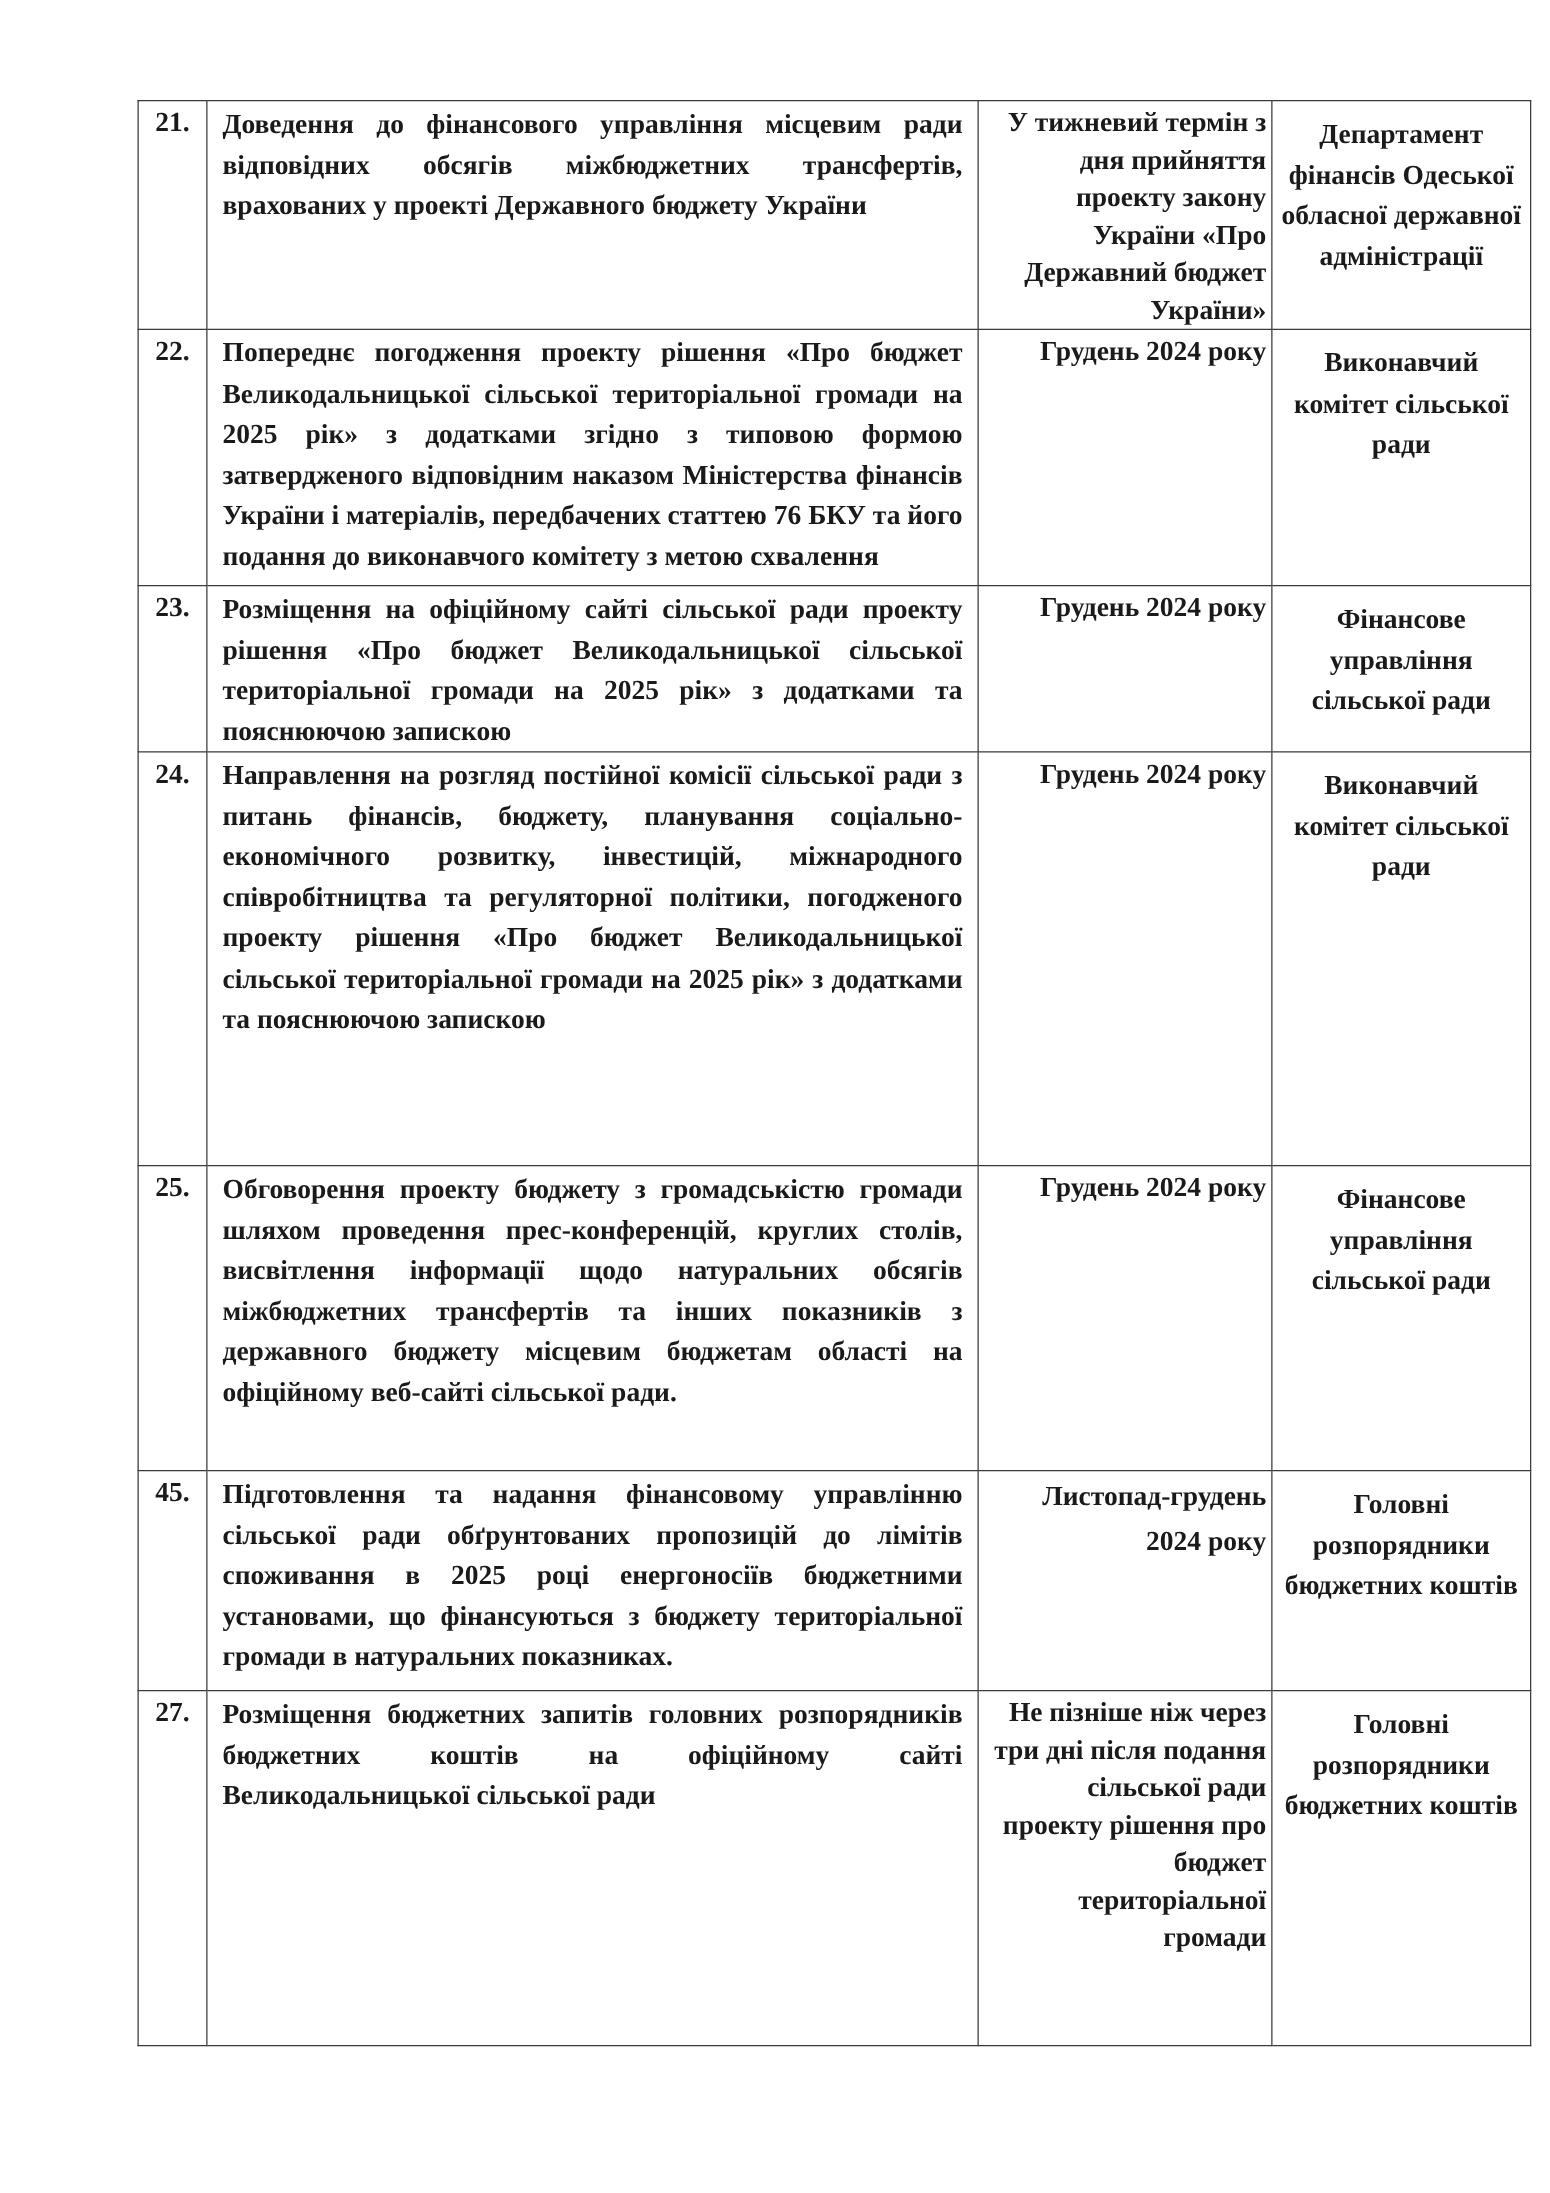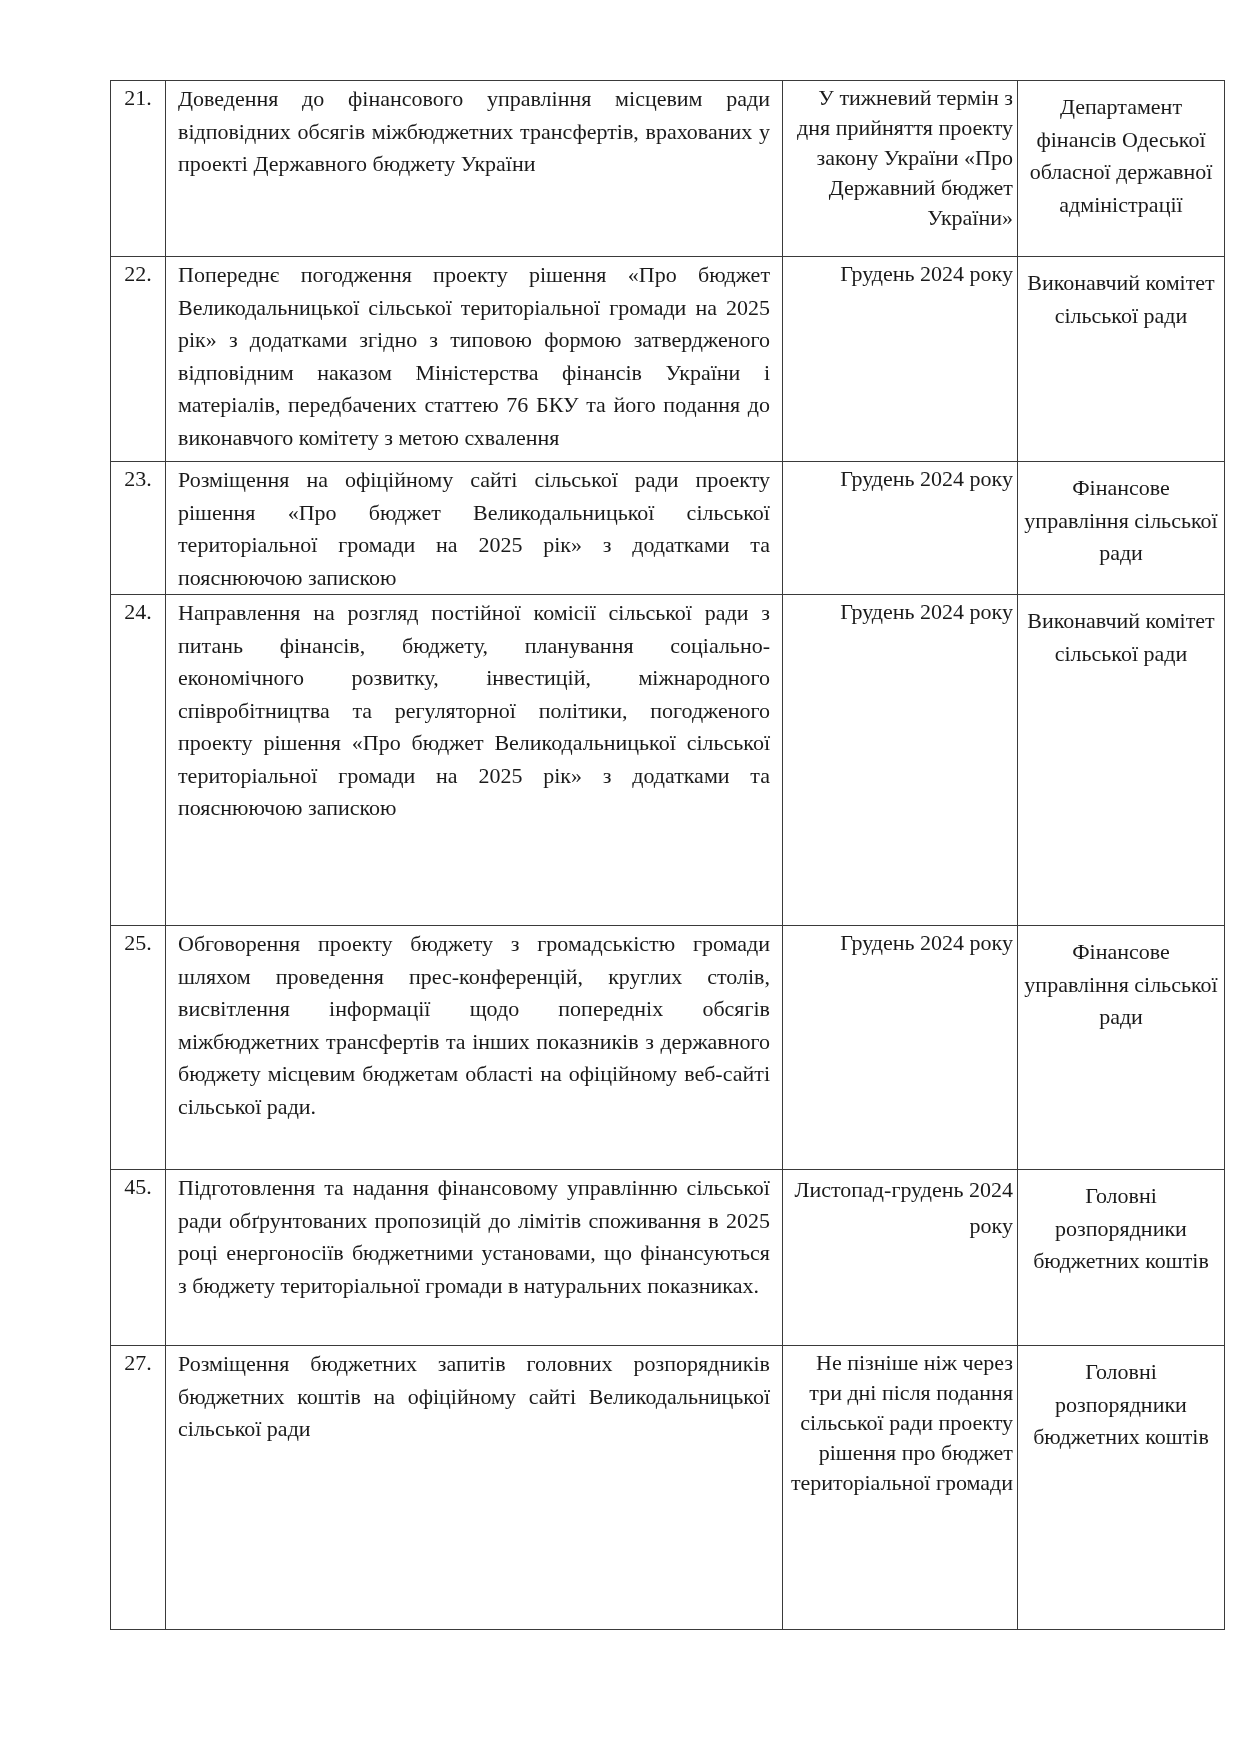--- a/index.html
+++ b/index.html
@@ -1,21 +1,21 @@
 <!DOCTYPE html>
 <html><head>
 <meta charset="utf-8">
 <style>
   html, body { margin: 0; padding: 0; background: #ffffff; }
   body {
     width: 1240px; height: 1754px; position: relative; overflow: hidden;
     font-family: "Liberation Serif", "DejaVu Serif", serif;
     color: #1a1a1a;
   }
-  .page { position: absolute; left: 0; top: 0; width: 1240px; height: 1754px; }
+  .page { position: absolute; left: 0; top: 0; width: 1240px; height: 1754px; font-weight: bold; }
   table.plan {
     position: absolute; left: 110px; top: 80px;
     width: 1074px;
     border-collapse: collapse;
     table-layout: fixed;
     font-size: 22px;
     line-height: 32.5px;
   }
   table.plan td {
     border: 1.5px solid #3a3a3a;
@@ -53,21 +53,21 @@
         <td class="resp">Фінансове управління сільської ради</td>
       </tr>
       <tr style="height:331px">
         <td class="num">24.</td>
         <td class="desc">Направлення на розгляд постійної комісії сільської ради з питань фінансів, бюджету, планування соціально-економічного розвитку, інвестицій, міжнародного співробітництва та регуляторної політики, погодженого проекту рішення «Про бюджет Великодальницької сільської територіальної громади на 2025 рік» з додатками та пояснюючою запискою</td>
         <td class="term">Грудень 2024 року</td>
         <td class="resp">Виконавчий комітет сільської ради</td>
       </tr>
       <tr style="height:244px">
         <td class="num">25.</td>
-        <td class="desc">Обговорення проекту бюджету з громадськістю громади шляхом проведення прес-конференцій, круглих столів, висвітлення інформації щодо попередніх обсягів міжбюджетних трансфертів та інших показників з державного бюджету місцевим бюджетам області на офіційному веб-сайті сільської ради.</td>
+        <td class="desc">Обговорення проекту бюджету з громадськістю громади шляхом проведення прес-конференцій, круглих столів, висвітлення інформації щодо натуральних обсягів міжбюджетних трансфертів та інших показників з державного бюджету місцевим бюджетам області на офіційному веб-сайті сільської ради.</td>
         <td class="term">Грудень 2024 року</td>
         <td class="resp">Фінансове управління сільської ради</td>
       </tr>
       <tr style="height:176px">
         <td class="num">45.</td>
         <td class="desc">Підготовлення та надання фінансовому управлінню сільської ради обґрунтованих пропозицій до лімітів споживання в 2025 році енергоносіїв бюджетними установами, що фінансуються з бюджету територіальної громади в натуральних показниках.</td>
         <td class="term row26">Листопад-грудень 2024 року</td>
         <td class="resp">Головні розпорядники бюджетних коштів</td>
       </tr>
       <tr style="height:284px">

